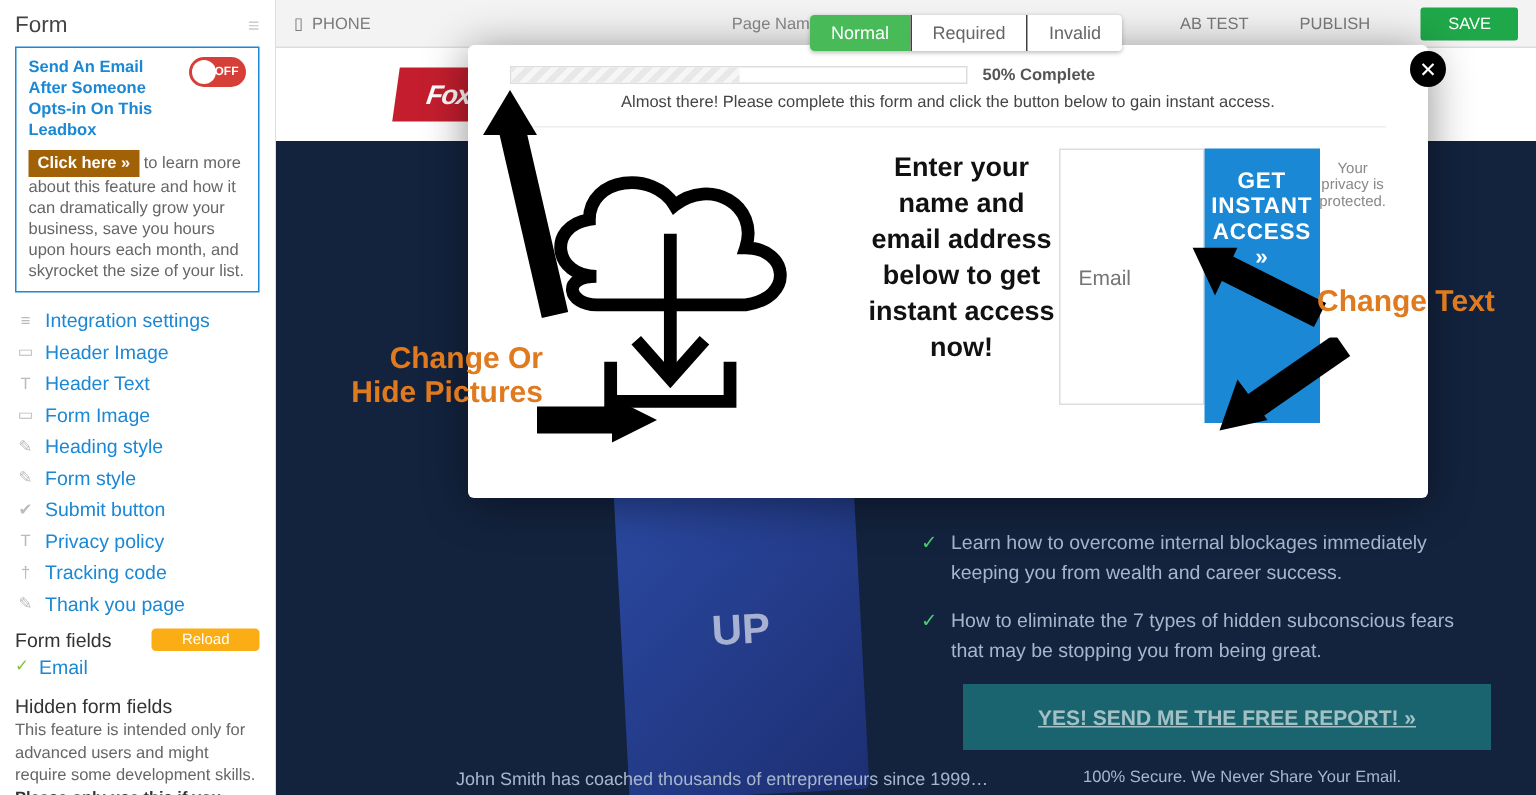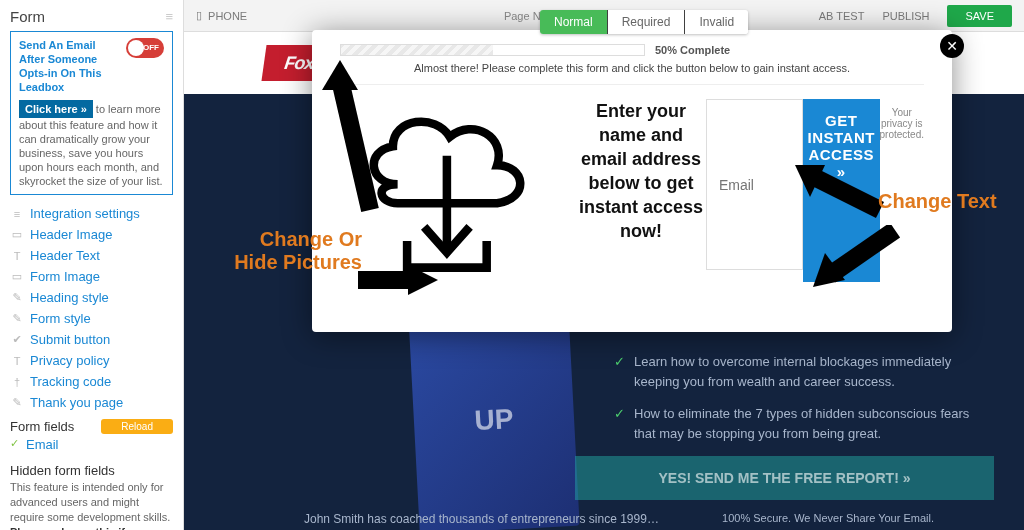--- a/index.html
+++ b/index.html
@@ -7,41 +7,41 @@
 
     
     .sidebar { position: absolute; left: 0; top: 0; width: 184px; height: 530px; background: #fff; border-right: 1px solid #ddd; padding: 8px 10px; overflow-y: auto; }
     .sidebar-header { display: flex; justify-content: space-between; align-items: center; margin-bottom: 6px; }
     .sidebar-title { font-size: 15px; color: #444; font-weight: 500; }
     .optin-box { border: 1px solid #1a88d4; padding: 6px 8px; font-size: 11px; line-height: 14px; margin-bottom: 8px; }
     .optin-row { display: flex; justify-content: space-between; align-items: flex-start; gap: 6px; }
     .optin-title { color: #1a88d4; font-weight: bold; flex: 1; }
     .toggle { width: 38px; height: 20px; border-radius: 10px; background: #d63e38; position: relative; display: flex; align-items: center; justify-content: flex-end; padding-right: 5px; color: #fff; font-size: 8px; font-weight: bold; cursor: pointer; }
     .toggle::before { content: ""; position: absolute; left: 2px; top: 2px; width: 16px; height: 16px; background: #fff; border-radius: 50%; }
-    .click-here { display: inline-block; background: #0369a1; color: #fff; padding: 2px 6px; font-size: 11px; font-weight: bold; margin-top: 6px; cursor: pointer; }
+    .click-here { display: inline-block; background: #a16207; color: #fff; padding: 2px 6px; font-size: 11px; font-weight: bold; margin-top: 6px; cursor: pointer; }
     .optin-desc { color: #666; font-size: 11px; line-height: 14px; margin-top: 4px; }
 
     .nav-list { list-style: none; margin: 8px 0 4px; }
     .nav-list li { display: flex; align-items: center; gap: 6px; padding: 3px 0; color: #1a88d4; font-size: 13px; cursor: pointer; }
     .nav-list li .ico { width: 14px; text-align: center; color: #bbb; font-size: 11px; }
 
     .ff-header { display: flex; justify-content: space-between; align-items: center; margin-top: 6px; }
     .reload-pill { background: #faad14; color: #fff; font-size: 10px; padding: 2px 20px; border-radius: 3px; cursor: pointer; }
     .ff-item { color: #1a88d4; font-size: 13px; padding: 3px 0 3px 16px; position: relative; cursor: pointer; }
     .ff-item::before { content: "✓"; position: absolute; left: 0; color: #7fc241; font-size: 11px; }
 
     .hidden-label { font-weight: 500; color: #333; margin-top: 8px; font-size: 13px; }
     .hidden-desc { color: #666; font-size: 11px; line-height: 15px; margin-top: 2px; }
     .hidden-desc b { color: #333; }
 
     
     .topbar { position: absolute; left: 184px; right: 0; top: 0; height: 32px; background: #f3f3f3; border-bottom: 1px solid #ddd; display: flex; align-items: center; padding: 0 12px; gap: 20px; color: #7a7a7a; font-size: 11px; }
     .topbar-left { display: flex; align-items: center; gap: 6px; }
     .topbar-center { flex: 1; text-align: center; color: #888; }
-    .topbar-right { display: flex; align-items: center; gap: 18px; }
+    .topbar-right { display: flex; align-items: center; gap: 34px; }
     .save-btn { background: #1fa84a; color: #fff; padding: 5px 18px; border-radius: 2px; cursor: pointer; }
 
     
     .tabs { position: absolute; left: 540px; top: 10px; display: flex; box-shadow: 0 1px 3px rgba(0,0,0,.25); border-radius: 3px; overflow: hidden; z-index: 60; }
     .tabs div { padding: 5px 14px; font-size: 12px; background: #fff; color: #666; cursor: pointer; border-left: 1px solid #404040; }
     .tabs div:first-child { border-left: none; }
     .tabs .active { background: #48bb58; color: #fff; }
 
     
     .canvas { position: absolute; left: 184px; right: 0; top: 32px; bottom: 0; background: #13233e; overflow: hidden; }
@@ -67,21 +67,21 @@
 
     
     .cloud-svg { width: 210px; height: 180px; }
 
     
     .book { position: absolute; left: 230px; bottom: 0; width: 160px; height: 220px; background: linear-gradient(135deg,#2b4aa3,#1d2f73); border-radius: 4px; transform: rotate(-3deg); display: flex; align-items: center; justify-content: center; color: rgba(255,255,255,.6); font-size: 28px; font-weight: bold; }
     .coach-line { position: absolute; left: 120px; bottom: 4px; color: #a8b6cc; font-size: 12px; }
     .bullets { position: absolute; right: 30px; top: 320px; width: 380px; color: #a8b6cc; font-size: 13px; line-height: 20px; }
     .bullets li { list-style: none; position: relative; padding-left: 20px; margin-bottom: 12px; }
     .bullets li::before { content: "✓"; position: absolute; left: 0; color: #4ccf6e; }
-    .cta-bg { position: absolute; right: 30px; bottom: 30px; width: 419px; background: rgba(35,180,170,.45); color: rgba(255,255,255,.6); text-align: center; padding: 14px 12px; font-size: 14px; font-weight: bold; }
+    .cta-bg { position: absolute; right: 30px; bottom: 30px; width: 352px; background: rgba(35,180,170,.45); color: rgba(255,255,255,.6); text-align: center; padding: 14px 12px; font-size: 14px; font-weight: bold; text-decoration: underline; }
     .secure-line { position: absolute; right: 90px; bottom: 6px; color: #a8b6cc; font-size: 11px; }
 
     
     .anno { position: absolute; color: #e07a1f; font-weight: bold; font-size: 20px; z-index: 70; pointer-events: none; }
     .arrow-svg { position: absolute; z-index: 65; pointer-events: none; }
   </style>
 </head>
 <body>
 
 <div class="sidebar">

